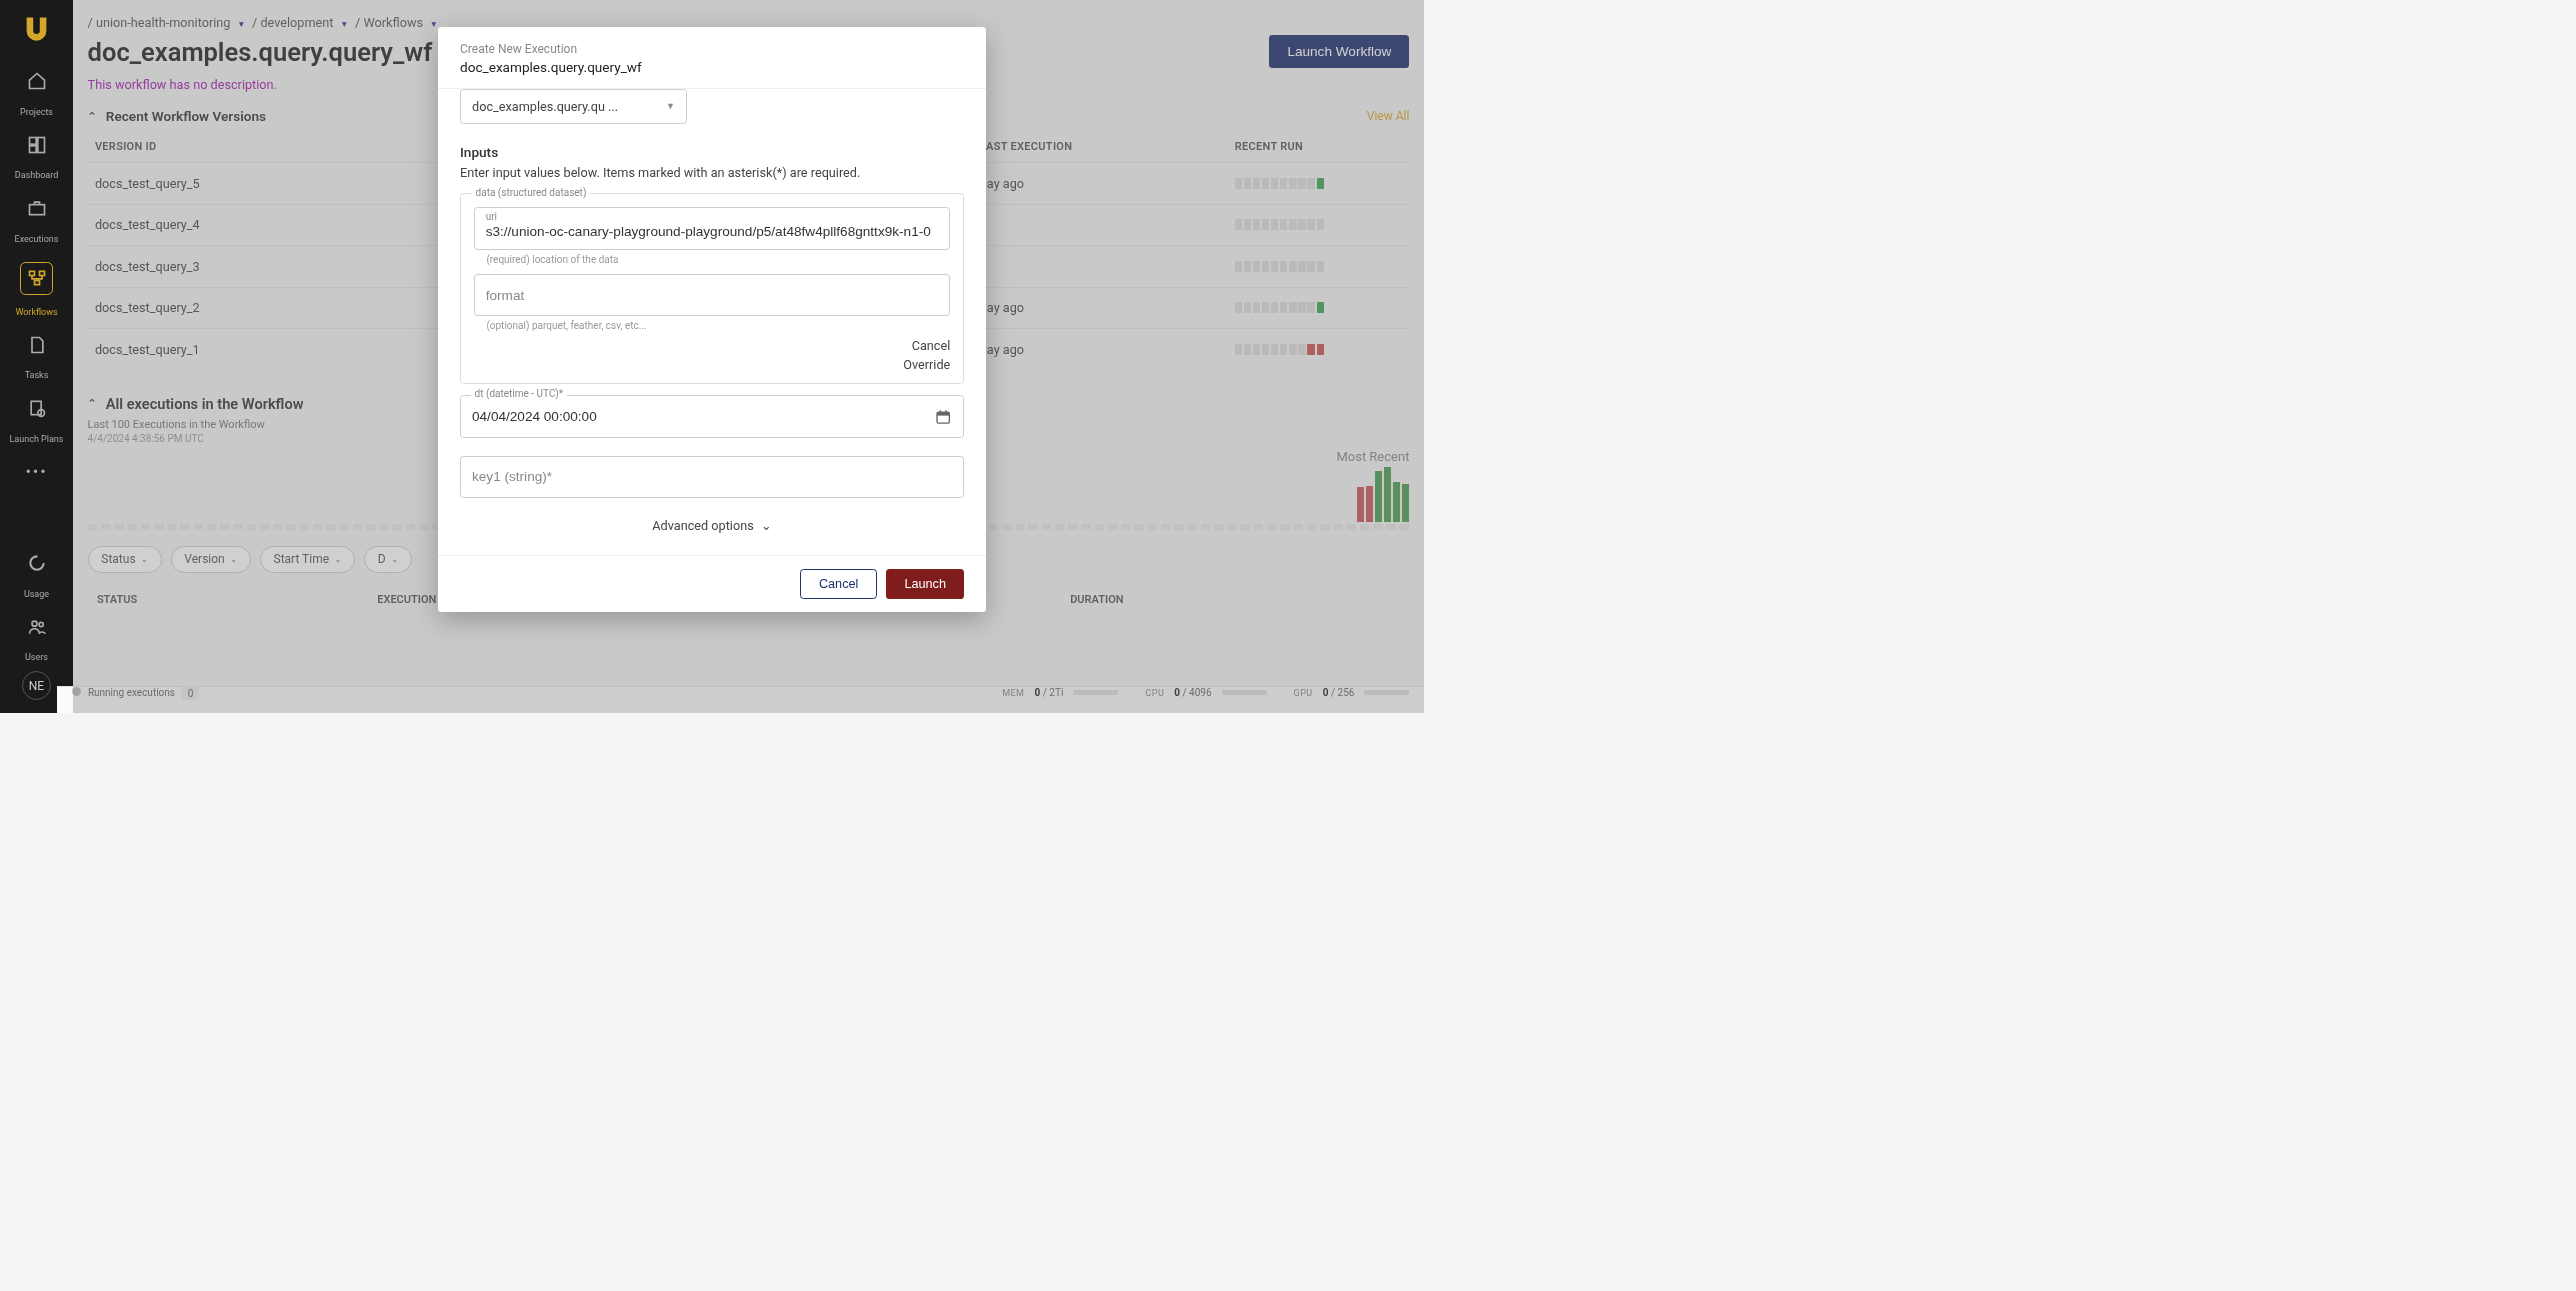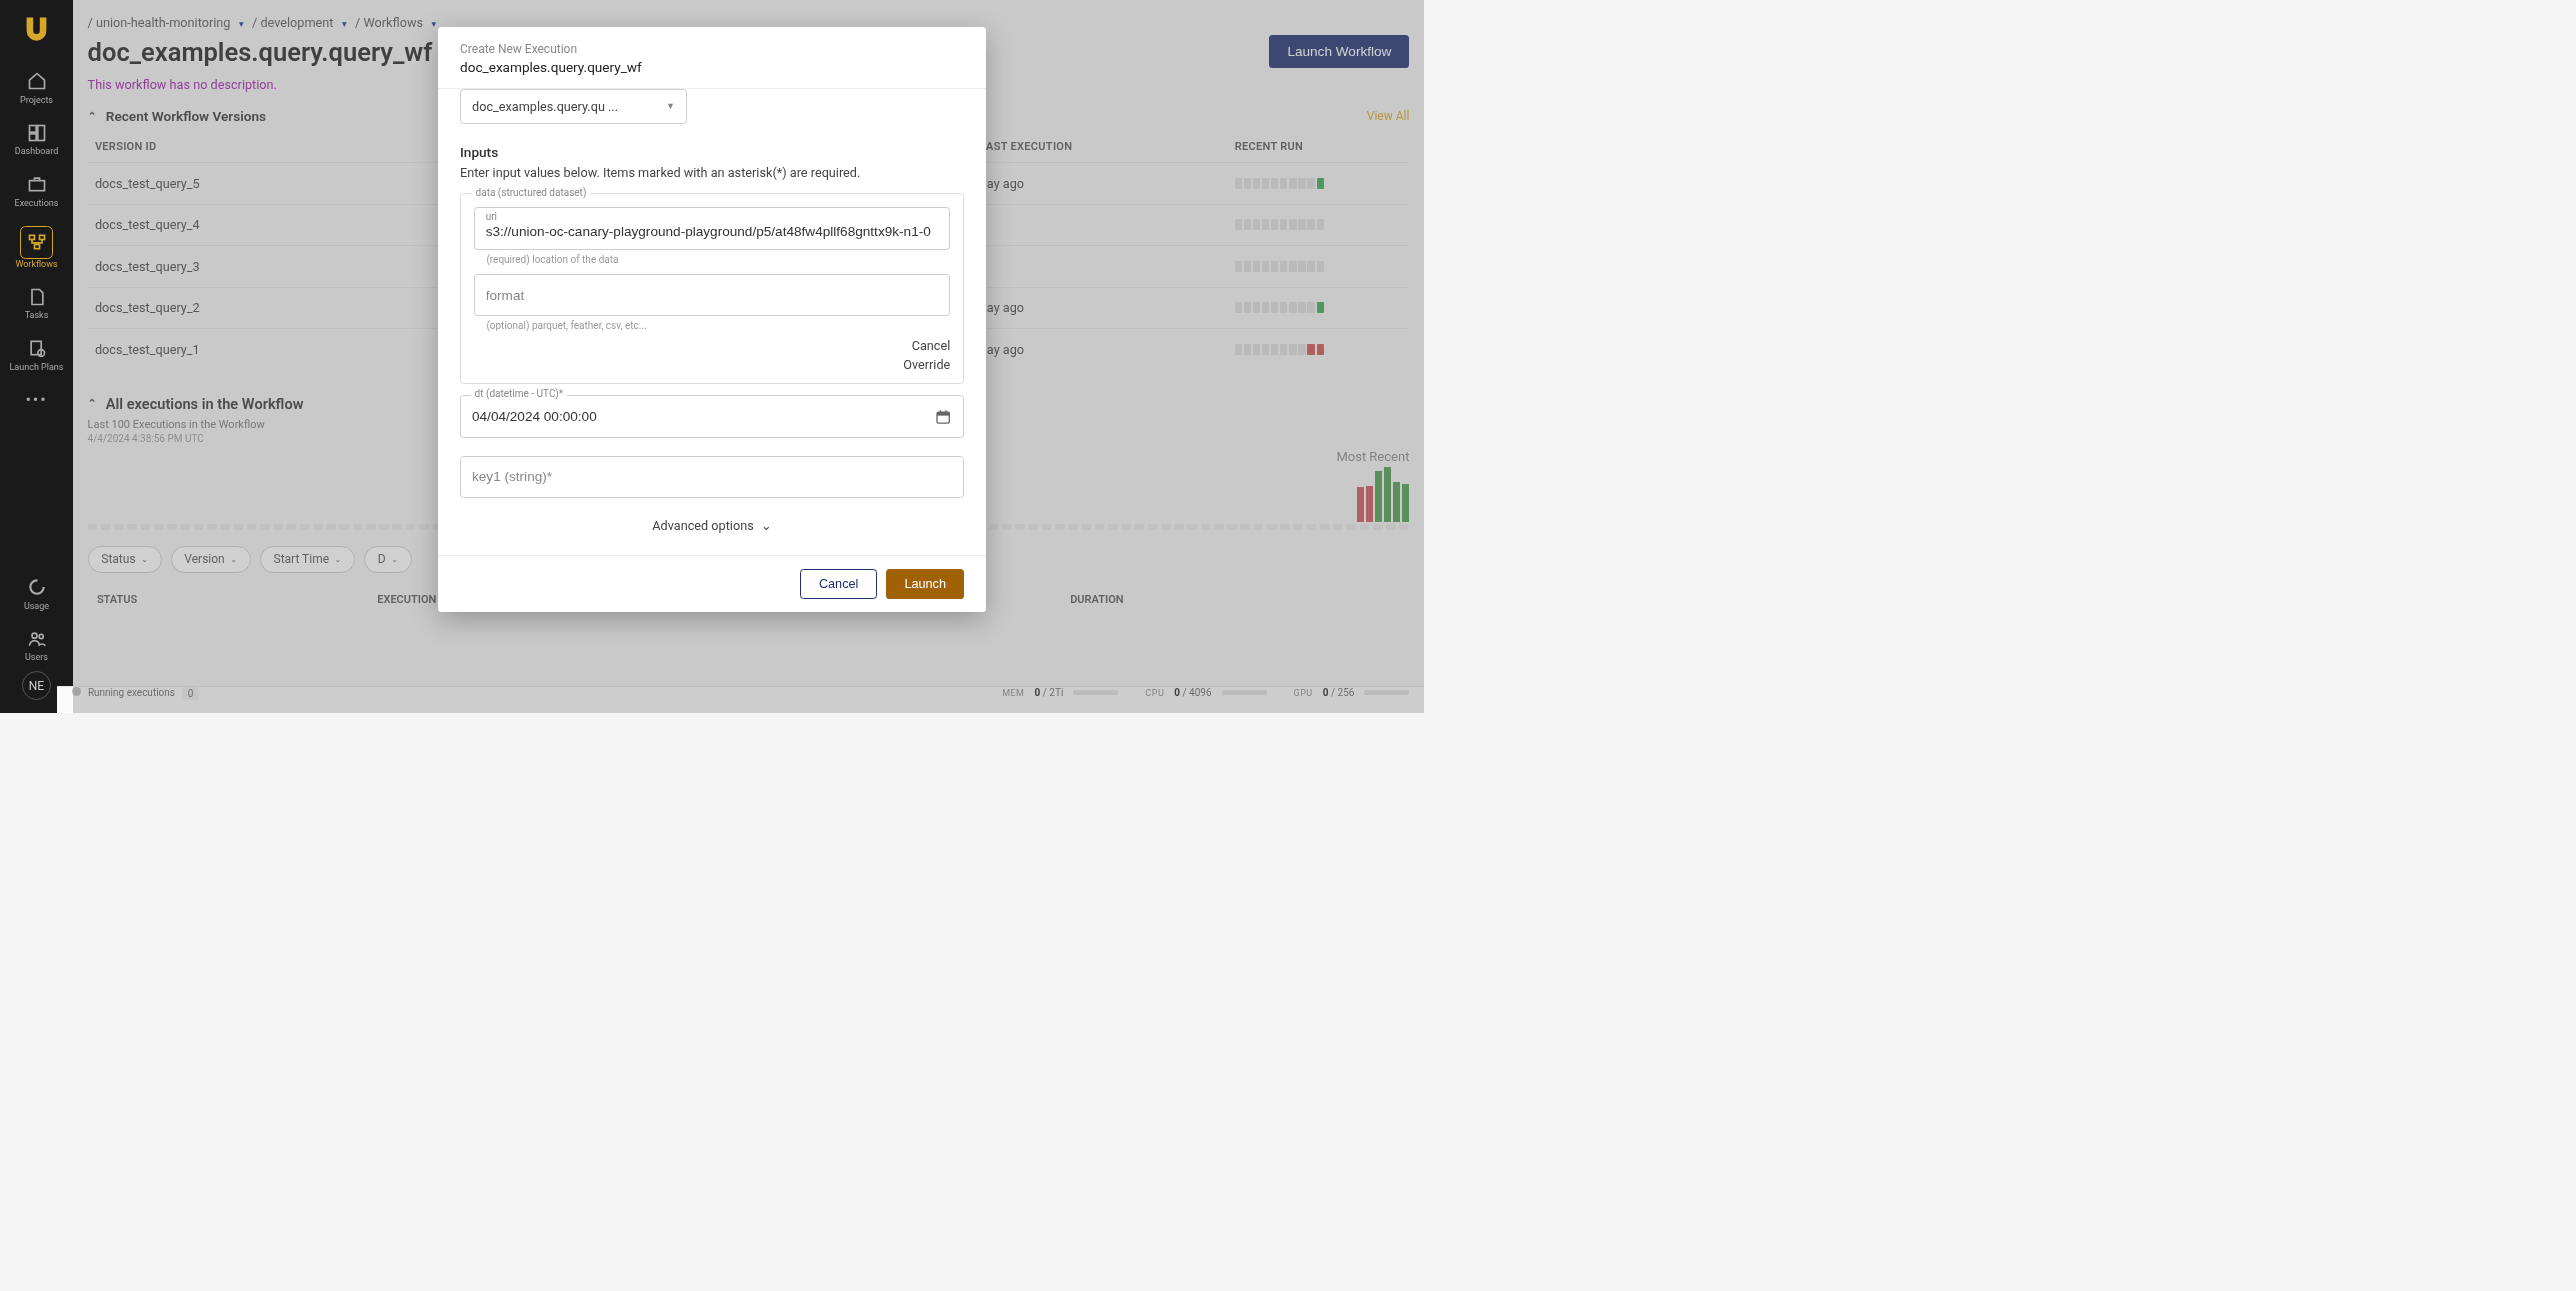--- a/index.html
+++ b/index.html
@@ -32,20 +32,21 @@
 }
 .nav-item {
   width: 100%;
   display: flex;
   flex-direction: column;
   align-items: center;
   padding: 9px 0;
   color: #aaa;
   font-size: 9px;
   cursor: pointer;
+  gap: 12px;
 }
 .nav-item .icon { width: 20px; height: 20px; margin-bottom: 3.6px; }
 .nav-item.active .icon-wrap {
   border: 0.9px solid #d4a629;
   border-radius: 5.5px;
   padding: 5.5px;
 }
 .nav-item.active { color: #d4a629; }
 .nav-more { color: #aaa; font-size: 16.4px; letter-spacing: 1.8px; padding: 9px 0; cursor: pointer; }
 .nav-spacer { flex: 1; }
@@ -265,21 +266,21 @@
 .btn-outline {
   border: 0.9px solid #1e2e6f;
   background: #fff;
   color: #1e2e6f;
   padding: 7.3px 18px;
   border-radius: 3.6px;
   font-size: 12.7px;
   cursor: pointer;
 }
 .btn-primary {
-  background: #a16207;
+  background: #7f1d1d;
   border: none;
   color: #fff;
   padding: 7.3px 18px;
   border-radius: 3.6px;
   font-size: 12.7px;
   cursor: pointer;
 }
 svg { display: block; }
 </style>
 </head>

